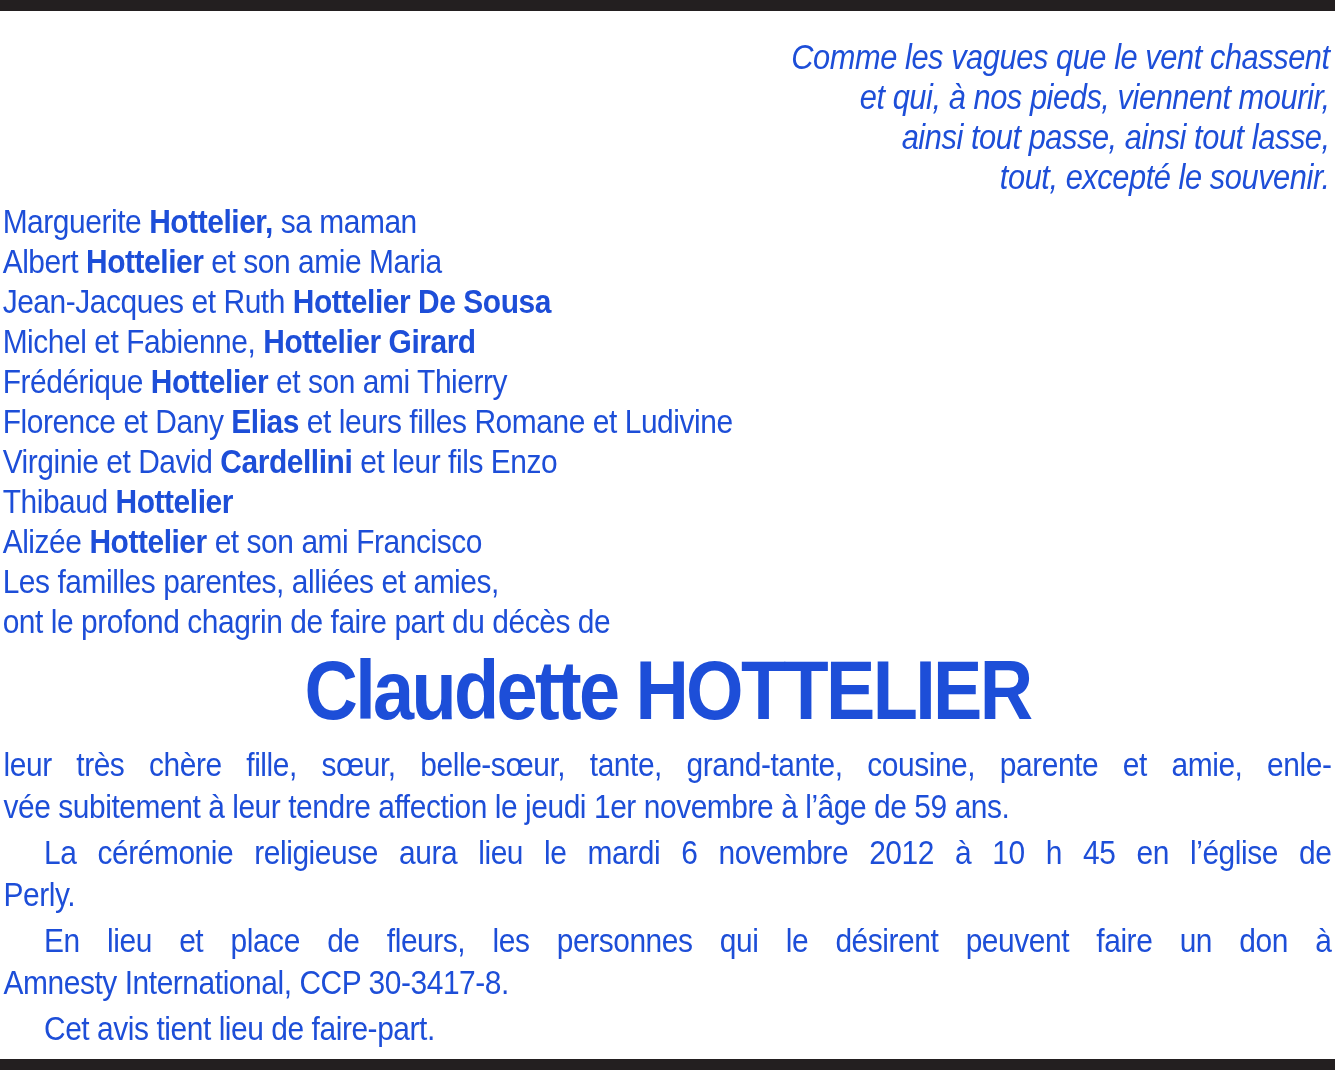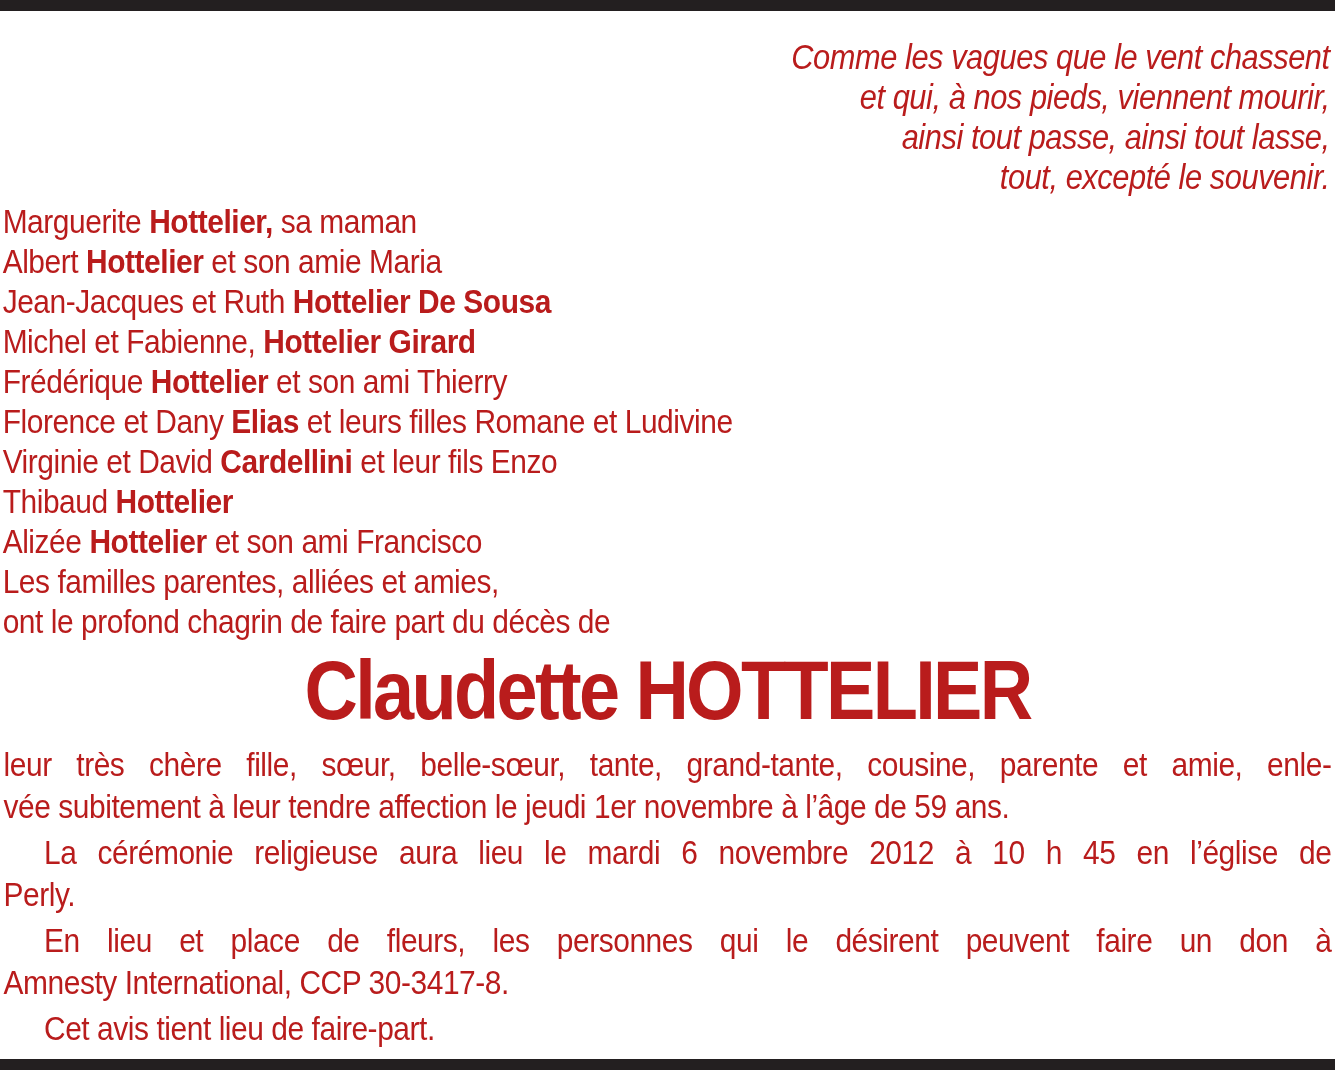--- a/index.html
+++ b/index.html
@@ -2,21 +2,21 @@
 <html><head>
 <meta charset="utf-8">
 <style>
   html, body { margin: 0; padding: 0; background: #ffffff; }
   .page {
     position: relative;
     width: 1335px;
     height: 1070px;
     background: #ffffff;
     overflow: hidden;
-    color: #b91c1c;
+    color: #1d4ed8;
     font-family: "Liberation Sans", sans-serif;
   }
   .rule {
     position: absolute;
     left: 0;
     width: 1335px;
     height: 11px;
     background: #231f20;
   }
   .rule-top { top: 0; }

